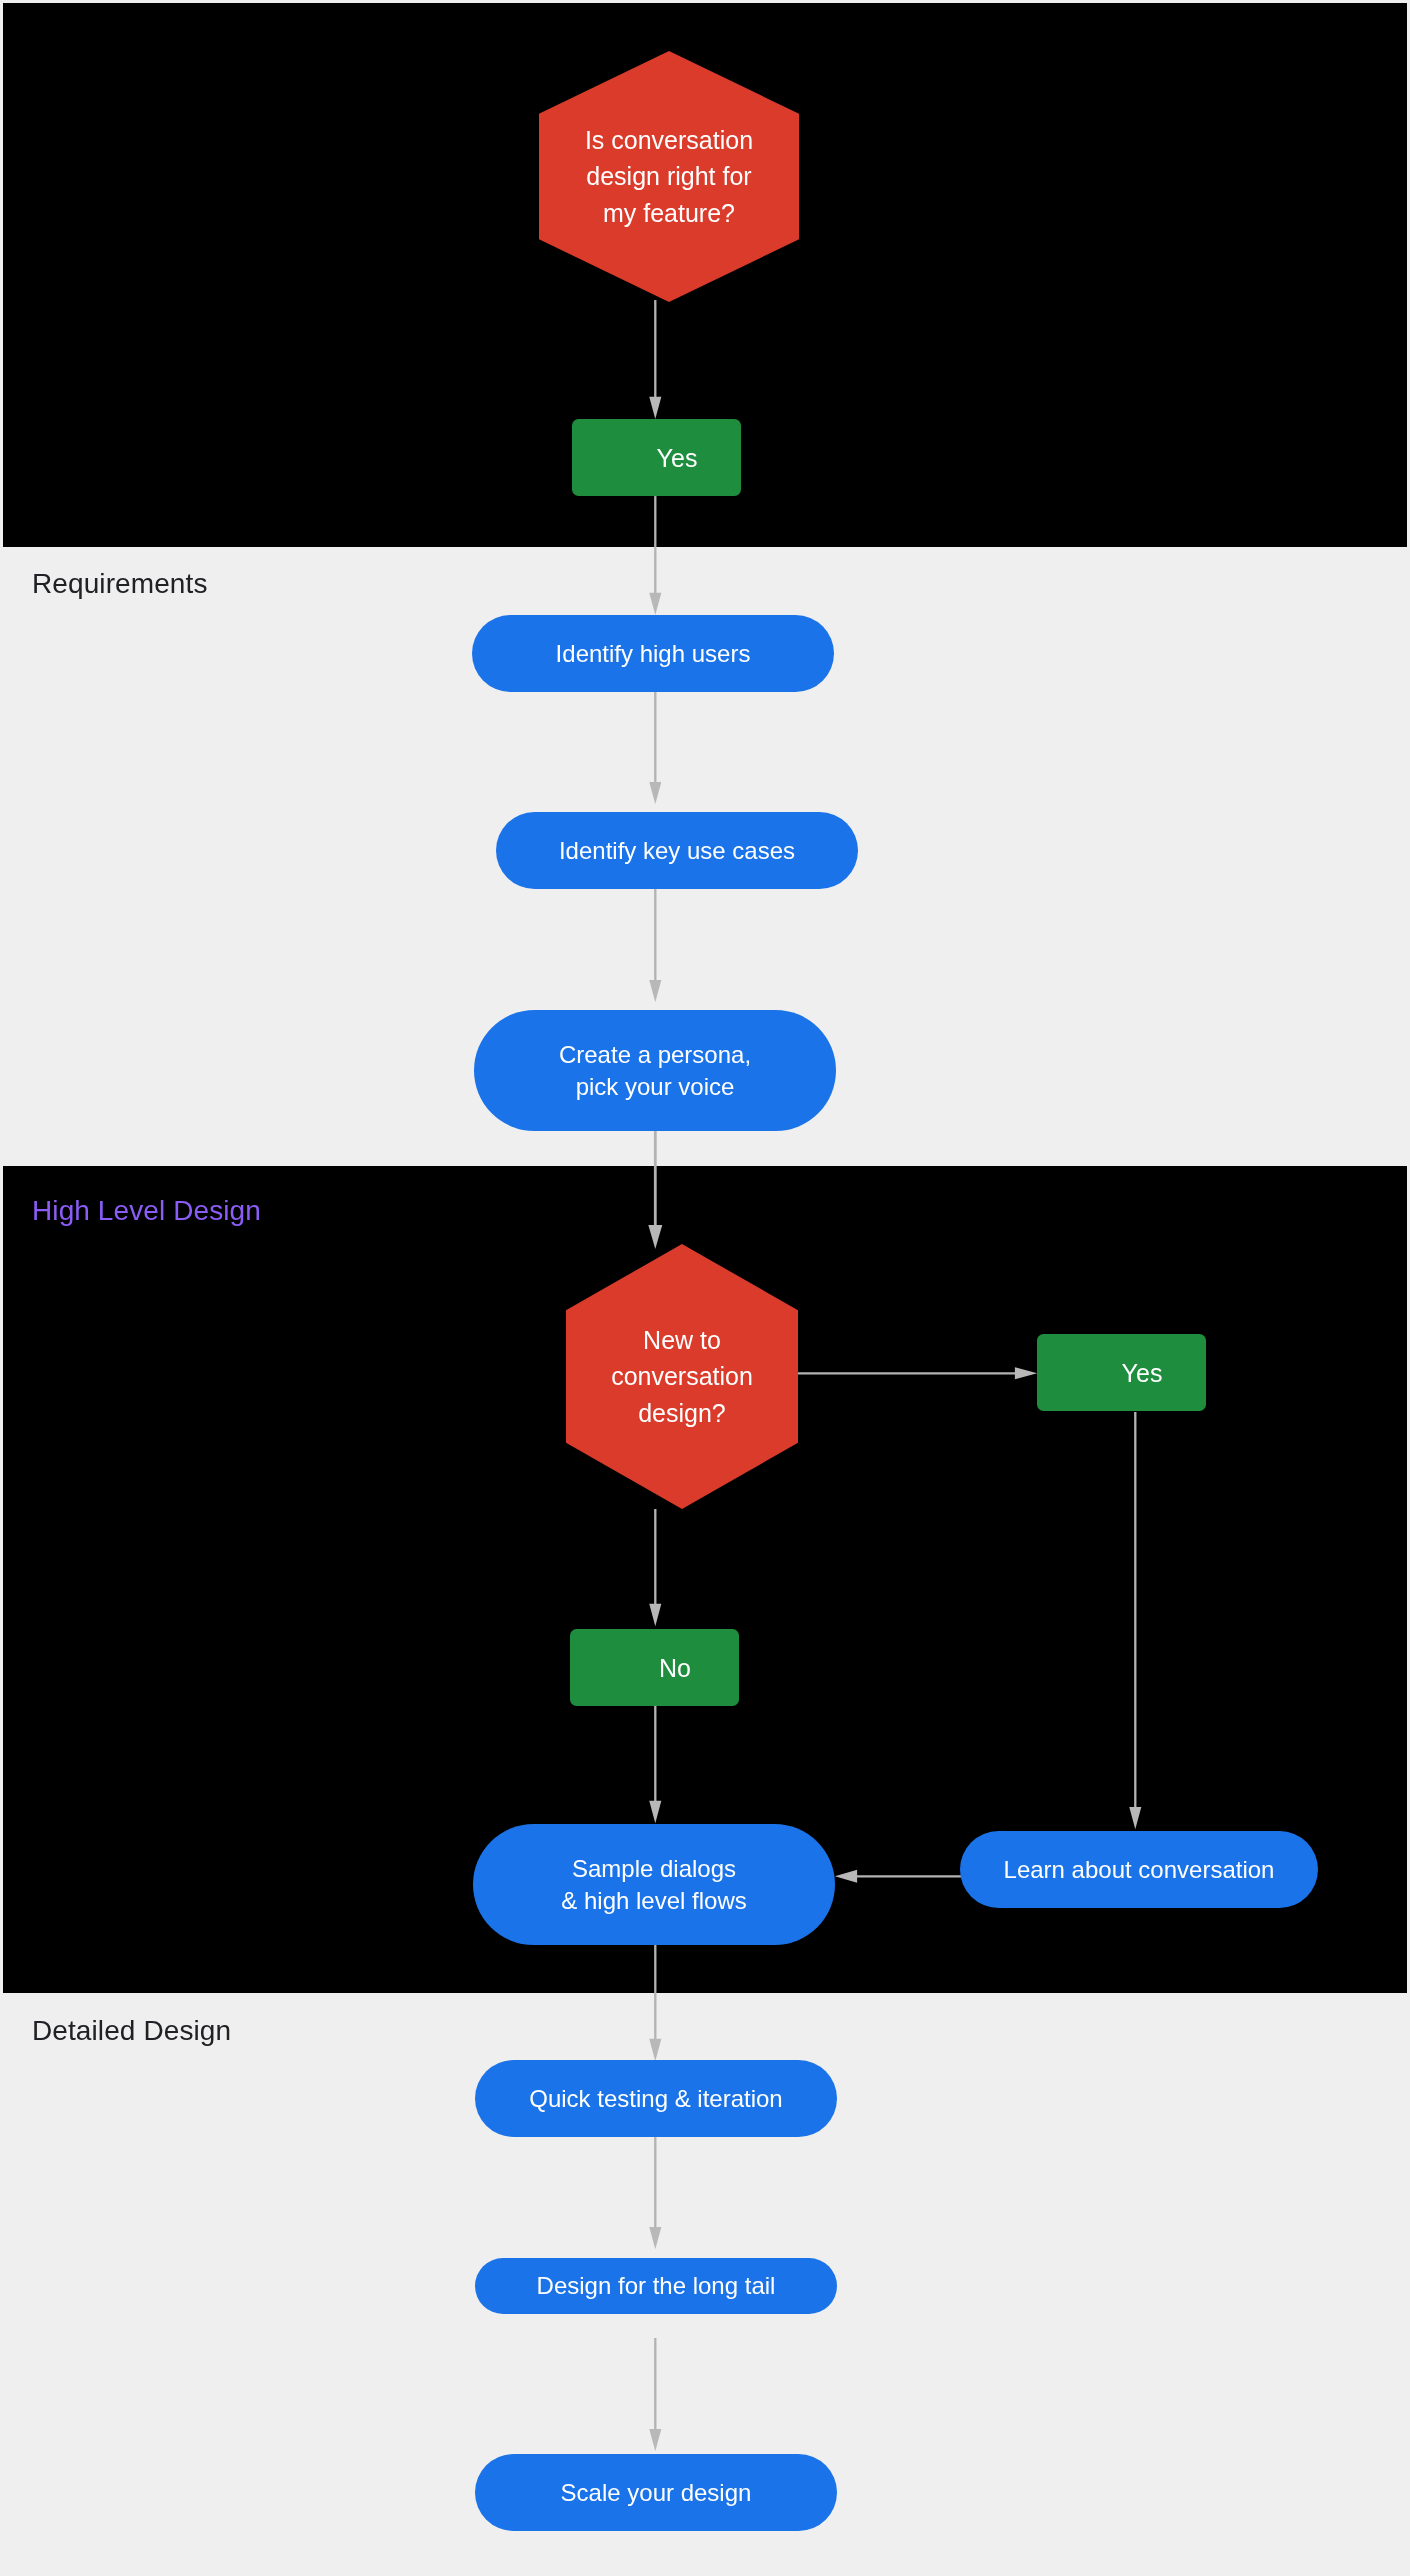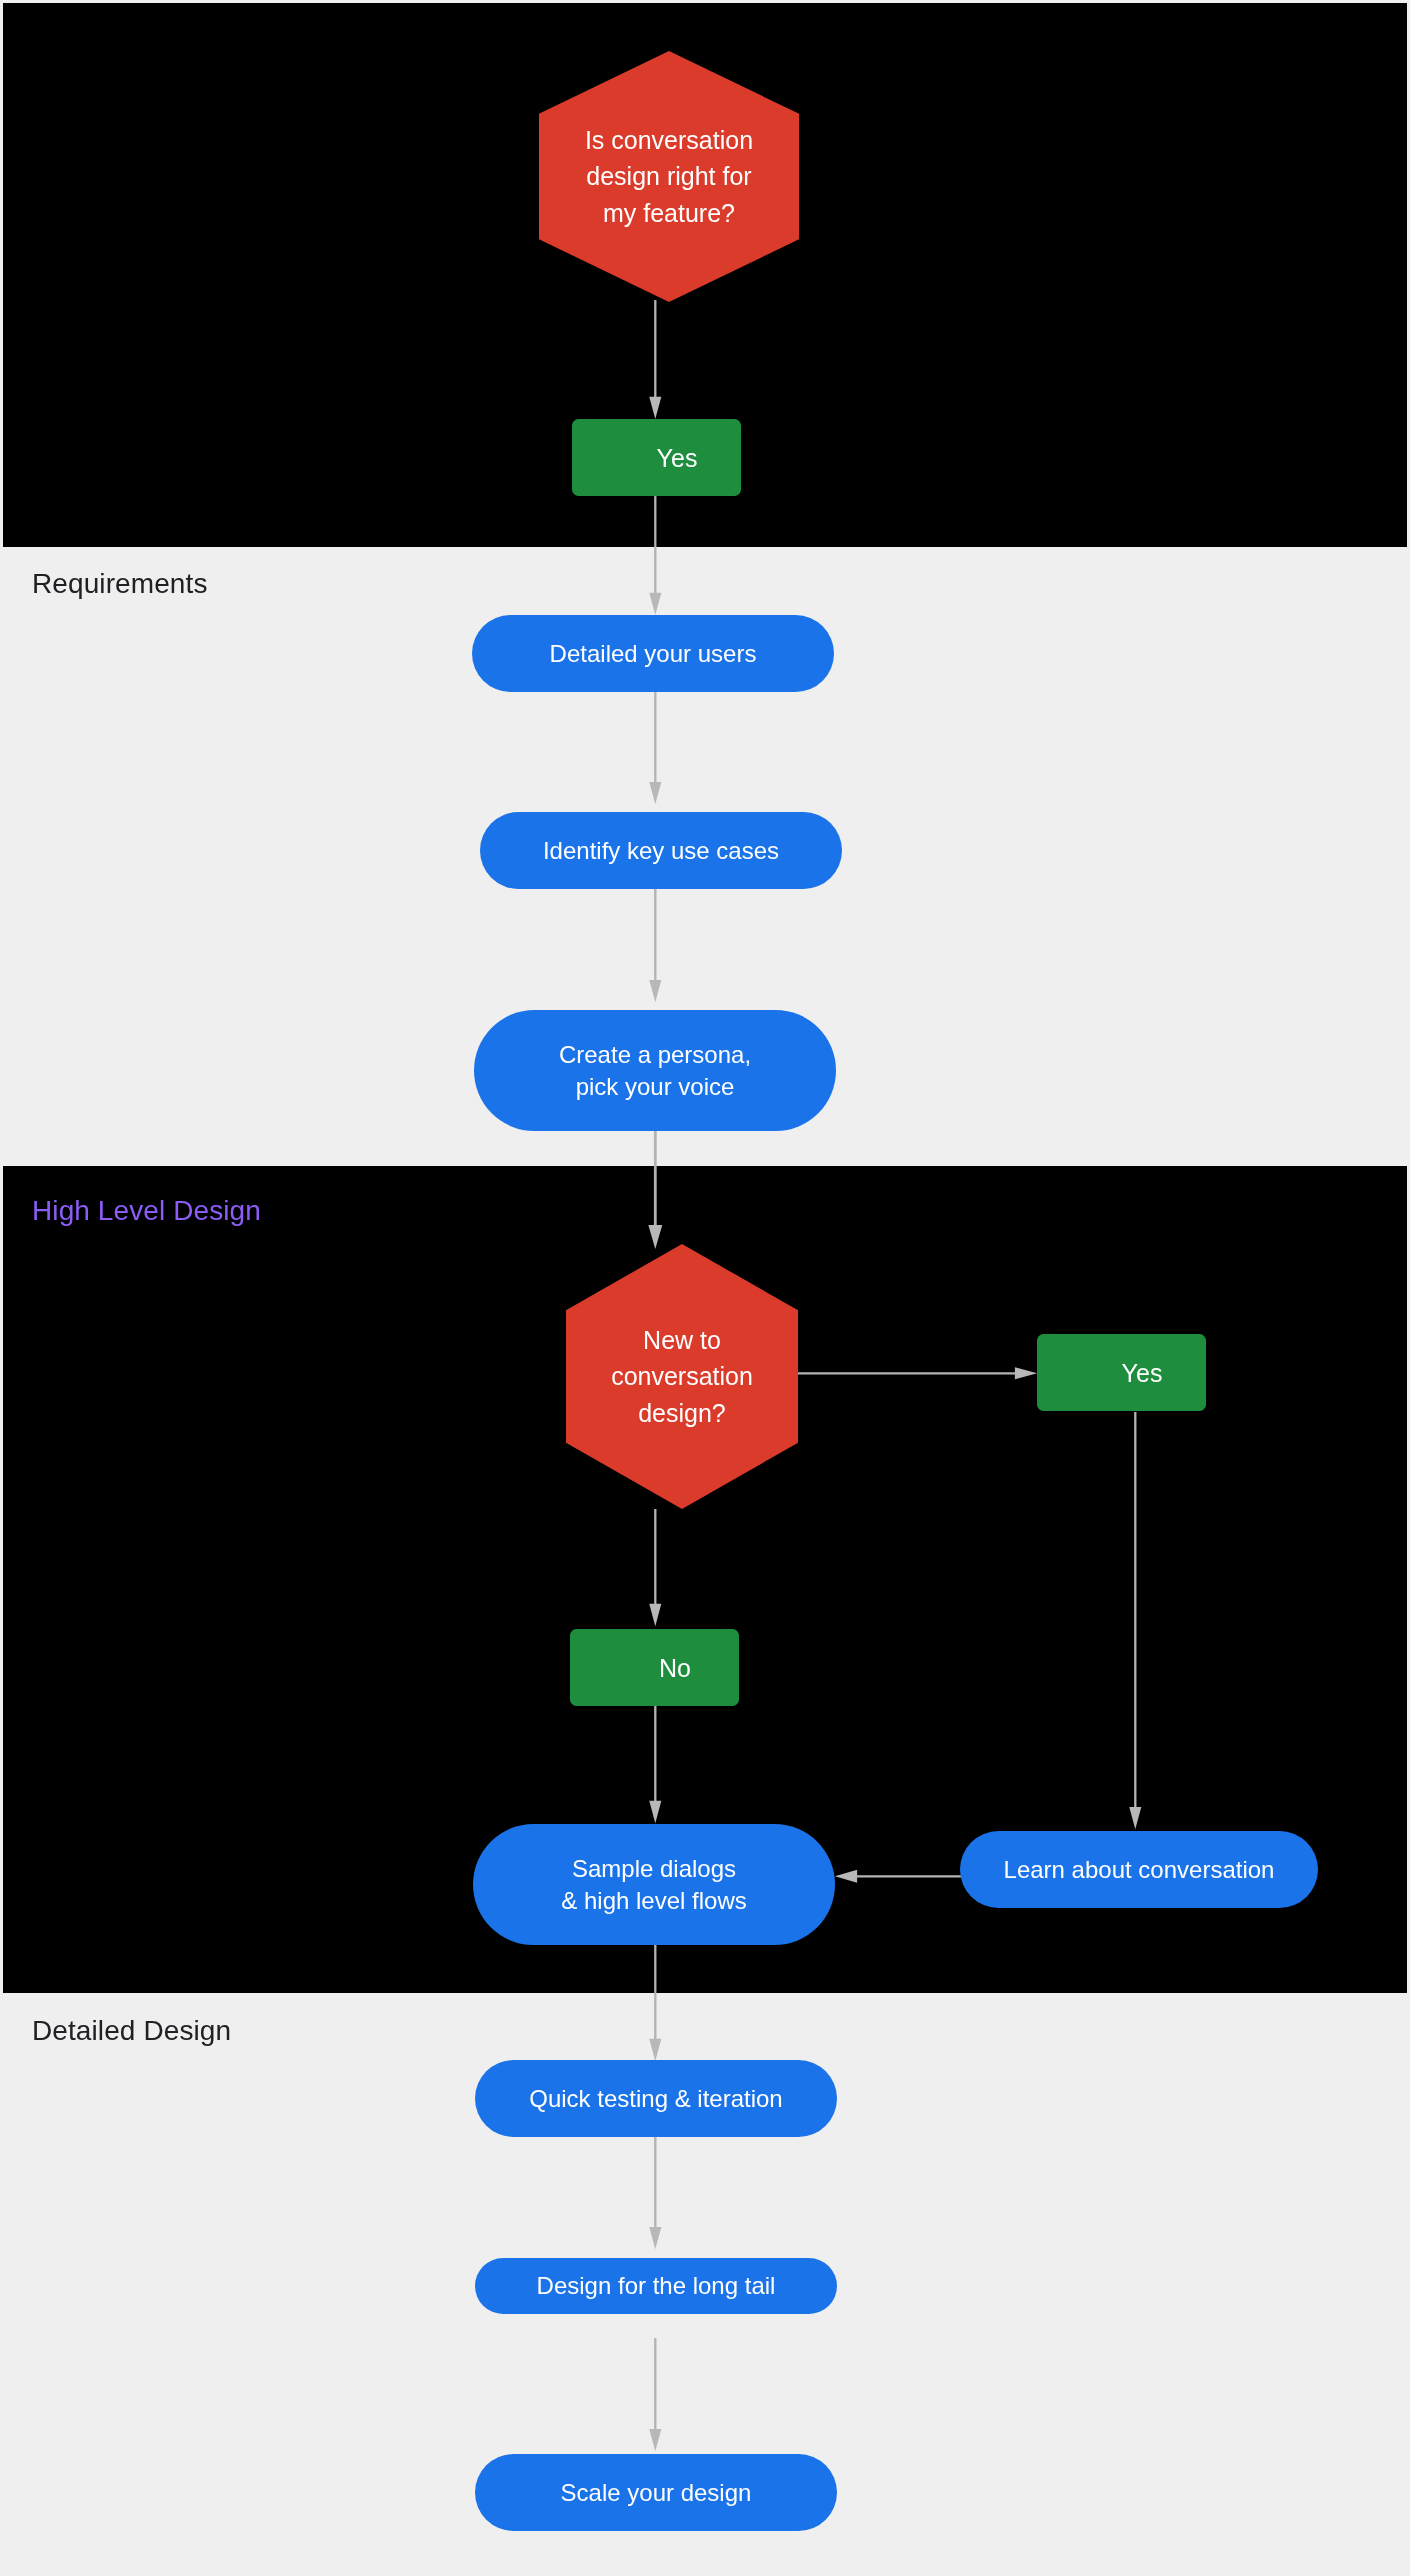--- a/index.html
+++ b/index.html
@@ -210,24 +210,24 @@
     <span class="node-text">Is conversation
 design right for
 my feature?</span>
   </div>
 
   <div class="node box" style="left:572px; top:419px; width:169px; height:77px;">
     <span class="node-text">Yes</span>
   </div>
 
   <div class="node pill" style="left:472px; top:615px; width:362px; height:77px;">
-    <span class="node-text">Detailed your users</span>
-  </div>
-
-  <div class="node pill" style="left:480px; top:812px; width:362px; height:77px;">
+    <span class="node-text">Identify high users</span>
+  </div>
+
+  <div class="node pill" style="left:496px; top:812px; width:362px; height:77px;">
     <span class="node-text">Identify key use cases</span>
   </div>
 
   <div class="node pill" style="left:474px; top:1010px; width:362px; height:121px;">
     <span class="node-text">Create a persona,
 pick your voice</span>
   </div>
 
   <div class="node hex" style="left:566px; top:1244px; width:232px; height:265px;">
     <span class="node-text">New to

